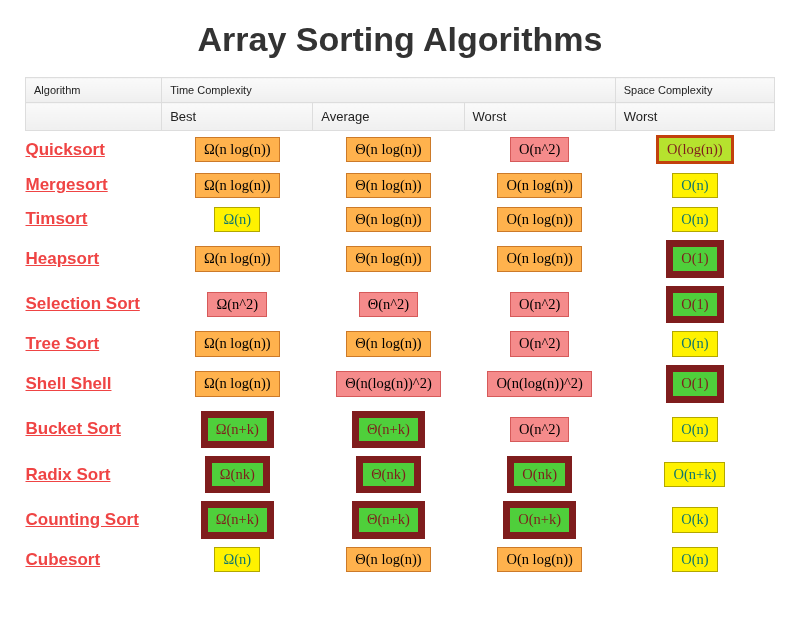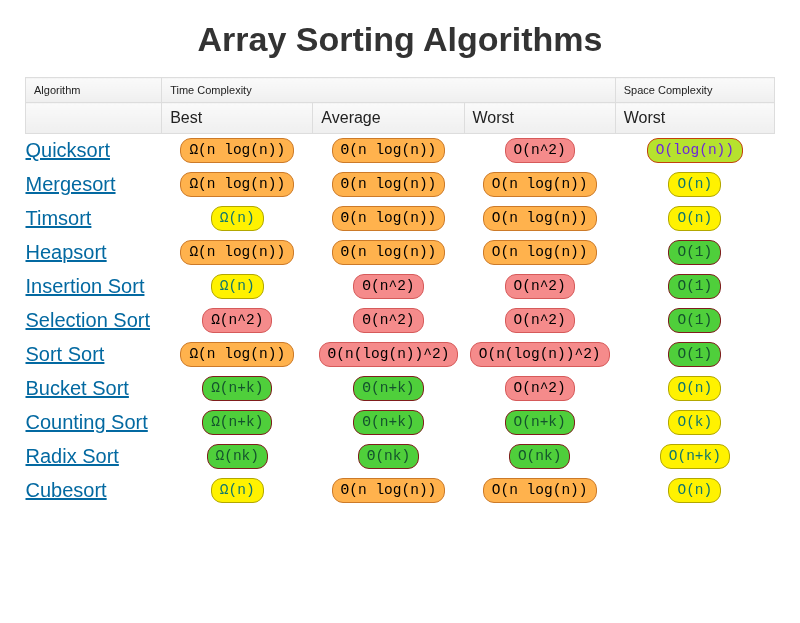--- a/index.html
+++ b/index.html
@@ -21,79 +21,80 @@
       margin-bottom: 18px;
     }
     table {
       border-collapse: collapse;
       width: 100%;
       table-layout: fixed;
     }
     thead th {
       text-align: left;
       font-weight: normal;
-      font-size: 16px;
+      font-size: 13px;
       color: #222;
       padding: 6px 8px;
       border: 1px solid #ddd;
       background: linear-gradient(#fafafa, #efefef);
     }
     thead tr.top th {
       font-size: 11px;
     }
     tbody td {
       padding: 4px 2px;
       vertical-align: middle;
       height: 34px;
     }
     td.algo-cell {
       text-align: left;
       padding-left: 0;
     }
     a.algo {
-      color: #0369a1;
+      color: #ef4444;
       text-decoration: underline;
-      font-size: 20px;
+      font-size: 17px;
+      font-weight: bold;
     }
     td.val-cell {
       text-align: center;
     }
     .pill {
       display: inline-block;
-      font-family: Liberation Mono, monospace;
+      font-family: Liberation Serif, serif;
       font-size: 14.5px;
       padding: 3px 8px;
-      border-radius: 11px;
+      border-radius: 0;
       white-space: nowrap;
       line-height: 1.2;
     }
     .yellow {
       background: #fff200;
       border: 1px solid #b2a700;
       color: #0f766e;
     }
     .orange {
       background: #ffb24d;
       border: 1px solid #cc7a29;
       color: #000;
     }
     .red {
       background: #f58b8b;
       border: 1px solid #d65a5a;
       color: #000;
     }
     .green {
       background: #4fcf3b;
-      border: 1px solid #7f1d1d;
-      color: #14532d;
+      border: 7px solid #7f1d1d;
+      color: #7f1d1d;
     }
     .yellowgreen {
       background: #b6e22e;
-      border: 1px solid #c2410c;
-      color: #6d28d9;
+      border: 3px solid #c2410c;
+      color: #7f1d1d;
     }
     col.col-algo { width: 136px; }
     col.col-time { width: 151px; }
     col.col-space { width: 159px; }
   </style>
 </head>
 <body>
 
 <h1>Array Sorting Algorithms</h1>
 
@@ -142,62 +143,62 @@
         <td class="val-cell"><span class="pill yellow">O(n)</span></td>
       </tr>
       <tr>
         <td class="algo-cell"><a href="#" class="algo">Heapsort</a></td>
         <td class="val-cell"><span class="pill orange">Ω(n log(n))</span></td>
         <td class="val-cell"><span class="pill orange">Θ(n log(n))</span></td>
         <td class="val-cell"><span class="pill orange">O(n log(n))</span></td>
         <td class="val-cell"><span class="pill green">O(1)</span></td>
       </tr>
       <tr>
-        <td class="algo-cell"><a href="#" class="algo">Insertion Sort</a></td>
-        <td class="val-cell"><span class="pill yellow">Ω(n)</span></td>
-        <td class="val-cell"><span class="pill red">Θ(n^2)</span></td>
-        <td class="val-cell"><span class="pill red">O(n^2)</span></td>
-        <td class="val-cell"><span class="pill green">O(1)</span></td>
-      </tr>
-      <tr>
         <td class="algo-cell"><a href="#" class="algo">Selection Sort</a></td>
         <td class="val-cell"><span class="pill red">Ω(n^2)</span></td>
         <td class="val-cell"><span class="pill red">Θ(n^2)</span></td>
         <td class="val-cell"><span class="pill red">O(n^2)</span></td>
         <td class="val-cell"><span class="pill green">O(1)</span></td>
       </tr>
       <tr>
-        <td class="algo-cell"><a href="#" class="algo">Sort Sort</a></td>
+        <td class="algo-cell"><a href="#" class="algo">Tree Sort</a></td>
+        <td class="val-cell"><span class="pill orange">Ω(n log(n))</span></td>
+        <td class="val-cell"><span class="pill orange">Θ(n log(n))</span></td>
+        <td class="val-cell"><span class="pill red">O(n^2)</span></td>
+        <td class="val-cell"><span class="pill yellow">O(n)</span></td>
+      </tr>
+      <tr>
+        <td class="algo-cell"><a href="#" class="algo">Shell Shell</a></td>
         <td class="val-cell"><span class="pill orange">Ω(n log(n))</span></td>
         <td class="val-cell"><span class="pill red">Θ(n(log(n))^2)</span></td>
         <td class="val-cell"><span class="pill red">O(n(log(n))^2)</span></td>
         <td class="val-cell"><span class="pill green">O(1)</span></td>
       </tr>
       <tr>
         <td class="algo-cell"><a href="#" class="algo">Bucket Sort</a></td>
         <td class="val-cell"><span class="pill green">Ω(n+k)</span></td>
         <td class="val-cell"><span class="pill green">Θ(n+k)</span></td>
         <td class="val-cell"><span class="pill red">O(n^2)</span></td>
         <td class="val-cell"><span class="pill yellow">O(n)</span></td>
+      </tr>
+      <tr>
+        <td class="algo-cell"><a href="#" class="algo">Radix Sort</a></td>
+        <td class="val-cell"><span class="pill green">Ω(nk)</span></td>
+        <td class="val-cell"><span class="pill green">Θ(nk)</span></td>
+        <td class="val-cell"><span class="pill green">O(nk)</span></td>
+        <td class="val-cell"><span class="pill yellow">O(n+k)</span></td>
       </tr>
       <tr>
         <td class="algo-cell"><a href="#" class="algo">Counting Sort</a></td>
         <td class="val-cell"><span class="pill green">Ω(n+k)</span></td>
         <td class="val-cell"><span class="pill green">Θ(n+k)</span></td>
         <td class="val-cell"><span class="pill green">O(n+k)</span></td>
         <td class="val-cell"><span class="pill yellow">O(k)</span></td>
       </tr>
       <tr>
-        <td class="algo-cell"><a href="#" class="algo">Radix Sort</a></td>
-        <td class="val-cell"><span class="pill green">Ω(nk)</span></td>
-        <td class="val-cell"><span class="pill green">Θ(nk)</span></td>
-        <td class="val-cell"><span class="pill green">O(nk)</span></td>
-        <td class="val-cell"><span class="pill yellow">O(n+k)</span></td>
-      </tr>
-      <tr>
         <td class="algo-cell"><a href="#" class="algo">Cubesort</a></td>
         <td class="val-cell"><span class="pill yellow">Ω(n)</span></td>
         <td class="val-cell"><span class="pill orange">Θ(n log(n))</span></td>
         <td class="val-cell"><span class="pill orange">O(n log(n))</span></td>
         <td class="val-cell"><span class="pill yellow">O(n)</span></td>
       </tr>
     </tbody>
 </table>
 
 </body></html>

